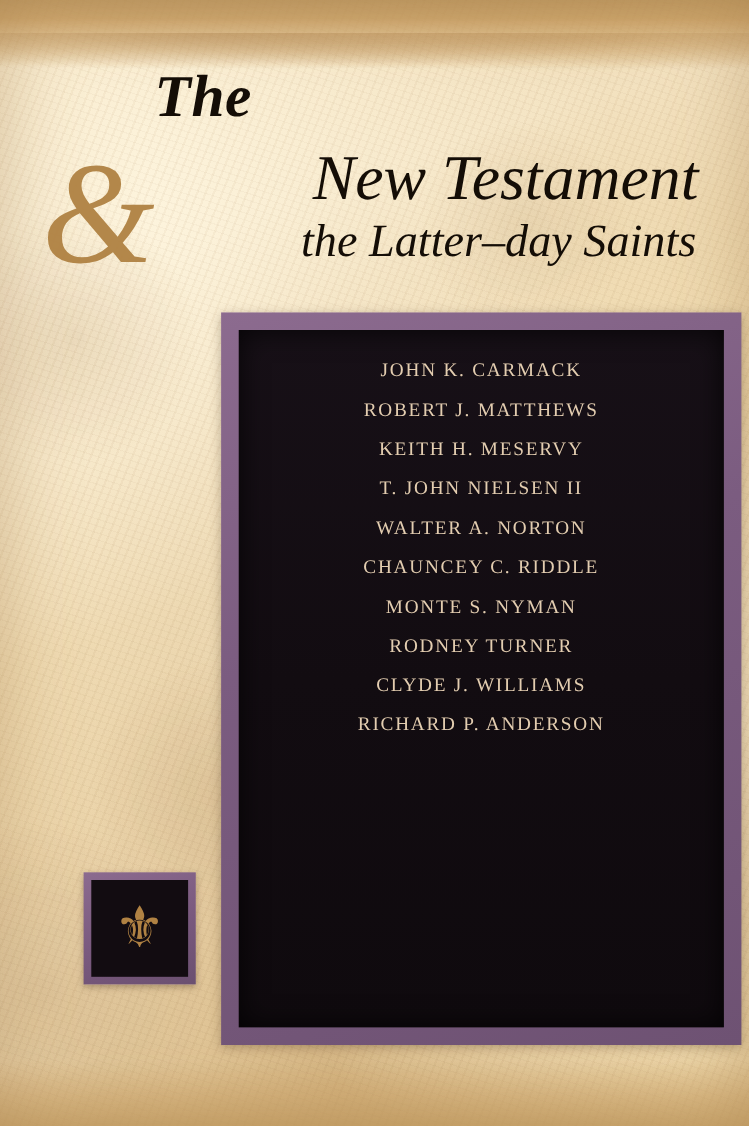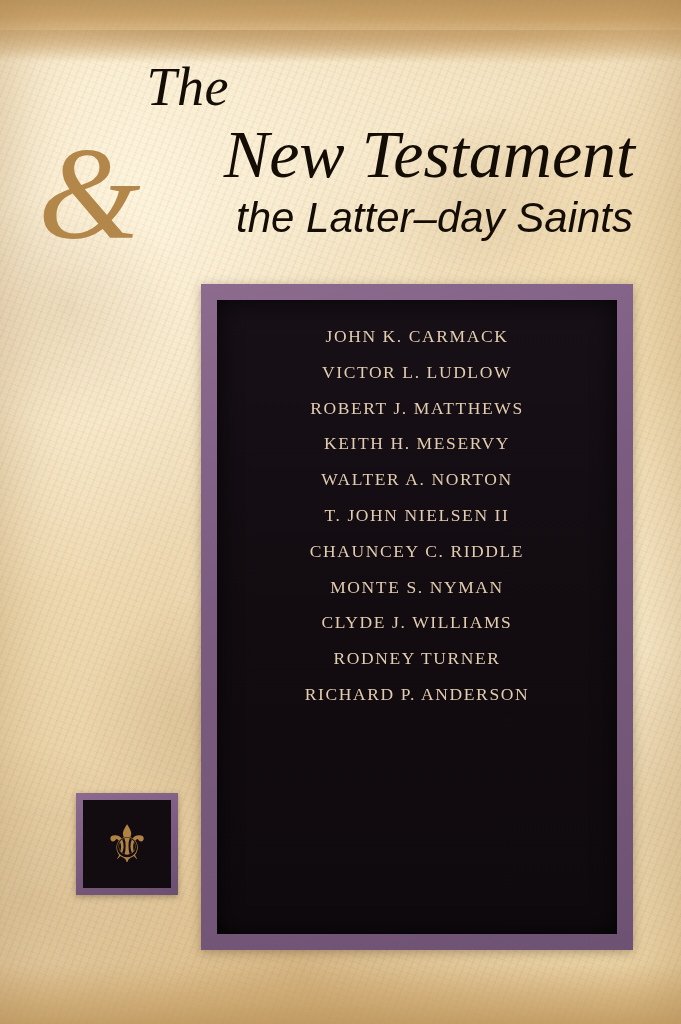--- a/index.html
+++ b/index.html
@@ -86,33 +86,34 @@
     color: #1a1008;
   }
   .title-line1 {
     font-family: "Liberation Serif", serif;
     font-style: italic;
     font-size: 54px;
     line-height: 1;
     letter-spacing: 0.5px;
     padding-right: 412px;
     color: #140d06;
+    font-weight: bold;
   }
   .title-line2 {
     font-family: "Liberation Serif", serif;
     font-style: italic;
-    font-size: 68px;
+    font-size: 58px;
     line-height: 1.02;
-    margin-top: 6px;
+    margin-top: 18px;
     padding-right: 6px;
     color: #140d06;
     white-space: nowrap;
   }
   .title-line3 {
-    font-family: Liberation Sans, sans-serif;
+    font-family: Liberation Serif, serif;
     font-style: italic;
     font-size: 42px;
     line-height: 1.1;
     margin-top: 6px;
     padding-right: 8px;
     color: #140d06;
   }
   .ampersand {
     position: absolute;
     left: 38px;
@@ -123,25 +124,24 @@
     line-height: 1;
     color: #b08243;
     opacity: .95;
   }
 
   
   .panel-outer {
     position: absolute;
     left: 201px;
     top: 284px;
-    width: 416px;
+    width: 473px;
     height: 666px;
     background: linear-gradient(160deg, #8c6b8f 0%, #7b5c80 40%, #6e5273 100%);
     box-shadow: 0 2px 10px rgba(60,40,20,0.35);
-    padding-left: 16px;
   }
   .panel-inner {
     position: absolute;
     left: 16px;
     top: 16px;
     right: 16px;
     bottom: 16px;
     background: #140d12;
     background: linear-gradient(180deg, #171017 0%, #120c11 50%, #0f0a0e 100%);
     box-shadow: inset 0 0 25px rgba(0,0,0,0.8);
@@ -205,29 +205,28 @@
   <div class="title-block">
     <div class="title-line1">The</div>
     <div class="title-line2">New Testament</div>
     <div class="title-line3">the Latter–day Saints</div>
   </div>
 
   <div class="panel-outer">
     <div class="panel-inner">
       <div class="authors">
           <div class="author">JOHN K. CARMACK</div>
-          <div class="author">VICTOR L. LUDLOW</div>
           <div class="author">ROBERT J. MATTHEWS</div>
           <div class="author">KEITH H. MESERVY</div>
+          <div class="author">T. JOHN NIELSEN II</div>
           <div class="author">WALTER A. NORTON</div>
-          <div class="author">T. JOHN NIELSEN II</div>
           <div class="author">CHAUNCEY C. RIDDLE</div>
           <div class="author">MONTE S. NYMAN</div>
+          <div class="author">RODNEY TURNER</div>
           <div class="author">CLYDE J. WILLIAMS</div>
-          <div class="author">RODNEY TURNER</div>
           <div class="author">RICHARD P. ANDERSON</div>
         </div>
     </div>
   </div>
 
   <div class="emblem-outer">
     <div class="emblem-inner">
       <span class="emblem-glyph">⚜</span>
     </div>
   </div>

